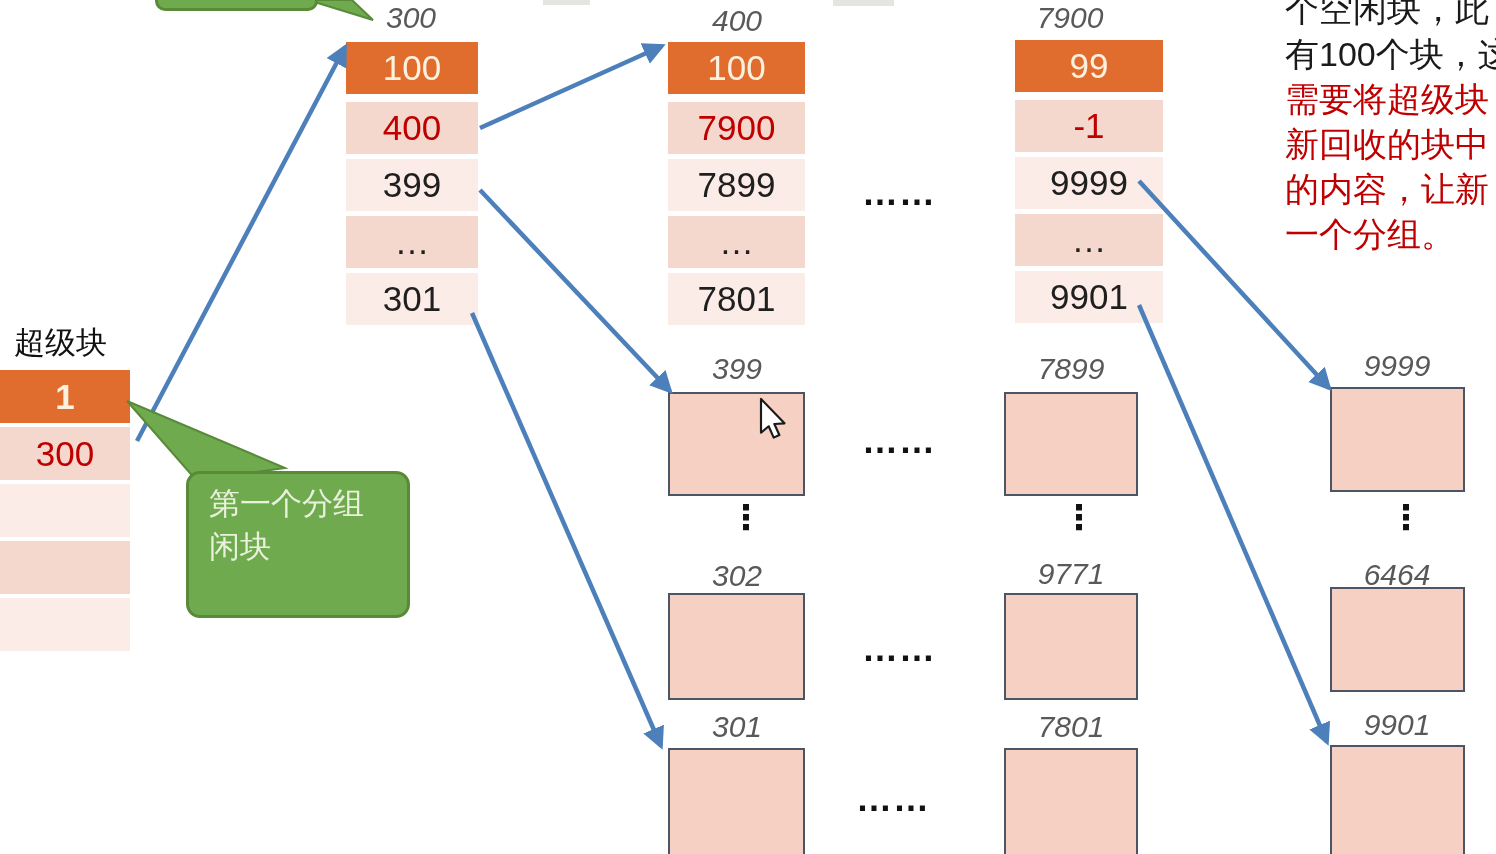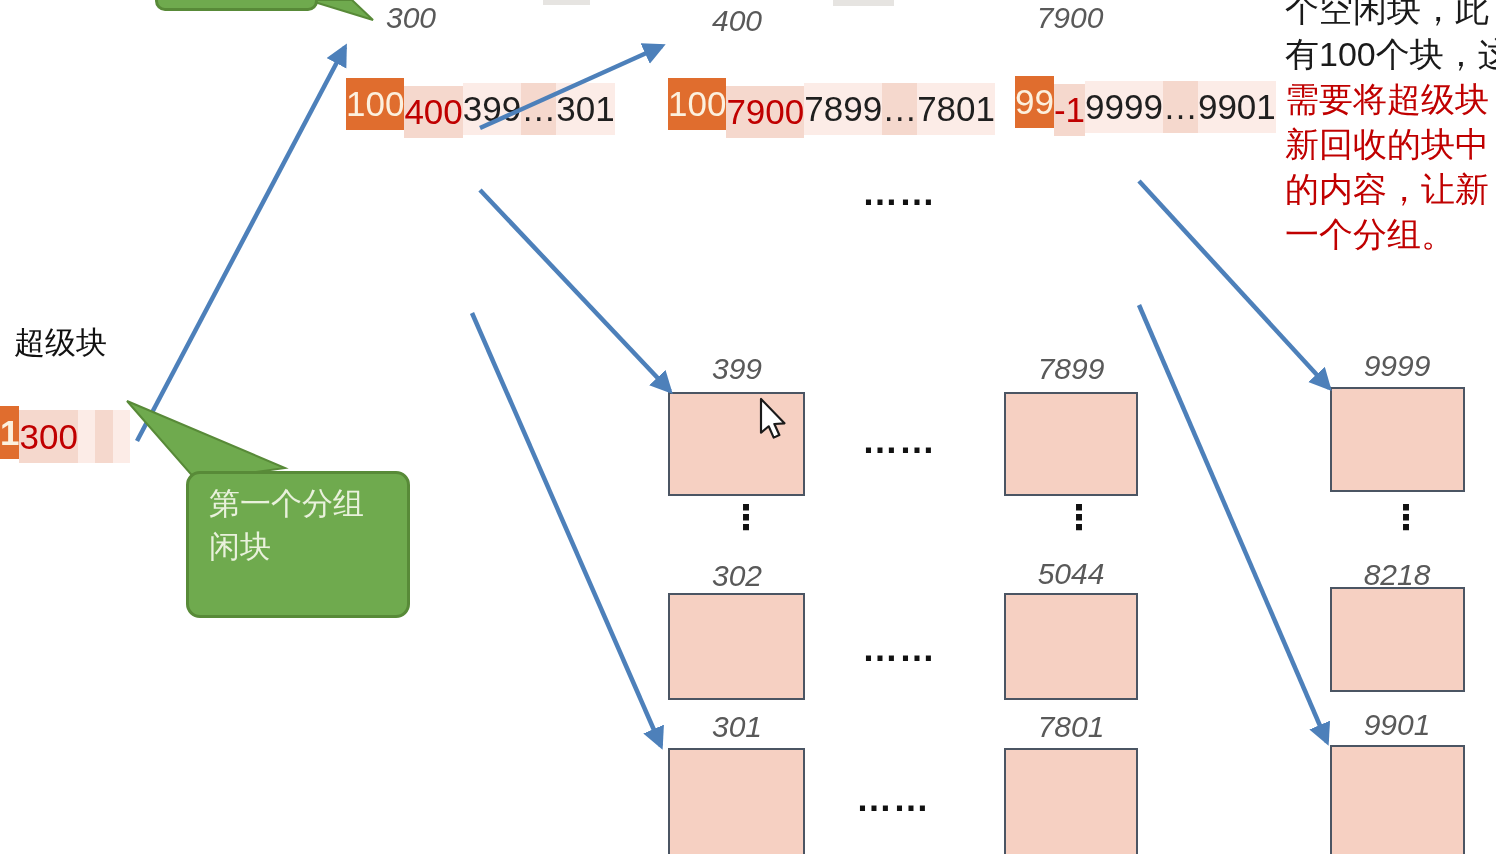--- a/index.html
+++ b/index.html
@@ -2,21 +2,21 @@
 <html><head>
 <meta charset="utf-8">
 <style>
   html,body{margin:0;padding:0;background:#fff;}
   .canvas{
     position:relative;width:1496px;height:854px;overflow:hidden;background:#ffffff;
     font-family:"Liberation Sans","DejaVu Sans",sans-serif;
   }
   svg.overlay{position:absolute;left:0;top:0;z-index:5;pointer-events:none;}
   
-  .vtable{position:absolute;display:flex;z-index:2;margin-top:36px;}
+  .vtable{position:absolute;display:flex;flex-direction:column;z-index:2;}
   .gcell{
     width:100%;height:52px;display:flex;align-items:center;justify-content:center;
     font-size:35px;color:#1f1f1f;box-sizing:border-box;
   }
   .gcell:nth-child(2){margin-top:8px;}
   .gcell:nth-child(n+3){margin-top:5px;}
   .sb .gcell{height:53px;}
   .sb .gcell:nth-child(2){margin-top:4px;}
   .sb .gcell:nth-child(n+3){margin-top:4px;}
   .hdr{background:#e06d2e;color:#fcf0de;}
@@ -134,29 +134,29 @@
   <div class="fbox" style="left:668px;top:392px;width:137px;height:104px;"></div>
   <div class="vdots" style="left:729px;top:500px;">⋮</div>
   <div class="glabel" style="left:737px;top:559px;">302</div>
   <div class="fbox" style="left:668px;top:593px;width:137px;height:107px;"></div>
   <div class="glabel" style="left:737px;top:710px;">301</div>
   <div class="fbox" style="left:668px;top:748px;width:137px;height:110px;"></div>
 
   <div class="glabel" style="left:1071px;top:352px;">7899</div>
   <div class="fbox" style="left:1004px;top:392px;width:134px;height:104px;"></div>
   <div class="vdots" style="left:1062px;top:500px;">⋮</div>
-  <div class="glabel" style="left:1071px;top:557px;">5044</div>
+  <div class="glabel" style="left:1071px;top:557px;">9771</div>
   <div class="fbox" style="left:1004px;top:593px;width:134px;height:107px;"></div>
   <div class="glabel" style="left:1071px;top:710px;">7801</div>
   <div class="fbox" style="left:1004px;top:748px;width:134px;height:110px;"></div>
 
   <div class="glabel" style="left:1397px;top:349px;">9999</div>
   <div class="fbox" style="left:1330px;top:387px;width:135px;height:105px;"></div>
   <div class="vdots" style="left:1389px;top:500px;">⋮</div>
-  <div class="glabel" style="left:1397px;top:558px;">8218</div>
+  <div class="glabel" style="left:1397px;top:558px;">6464</div>
   <div class="fbox" style="left:1330px;top:587px;width:135px;height:105px;"></div>
   <div class="glabel" style="left:1397px;top:708px;">9901</div>
   <div class="fbox" style="left:1330px;top:745px;width:135px;height:112px;"></div>
 
   <svg class="overlay" style="z-index:10;" width="1496" height="854" viewBox="0 0 1496 854">
     <g transform="translate(761,399) scale(1.35)">
       <path d="M0,0 L0,25 L5.7,20.2 L9.4,28.6 L13.6,26.7 L9.9,18.5 L17.4,18 Z" fill="#ffffff" stroke="#1a1a1a" stroke-width="1.6" stroke-linejoin="round"></path>
     </g>
   </svg>
 

